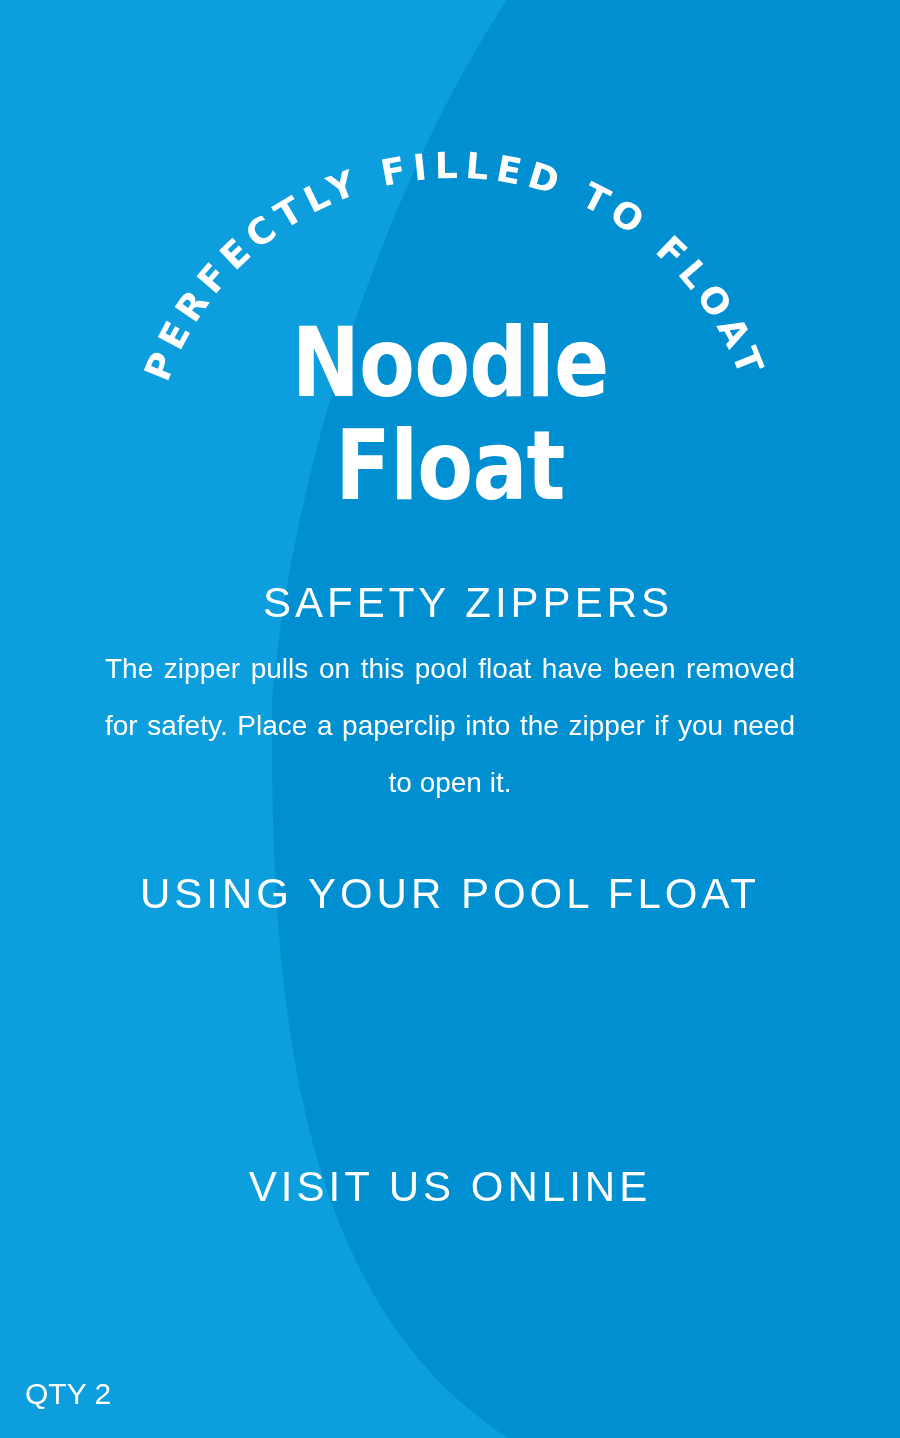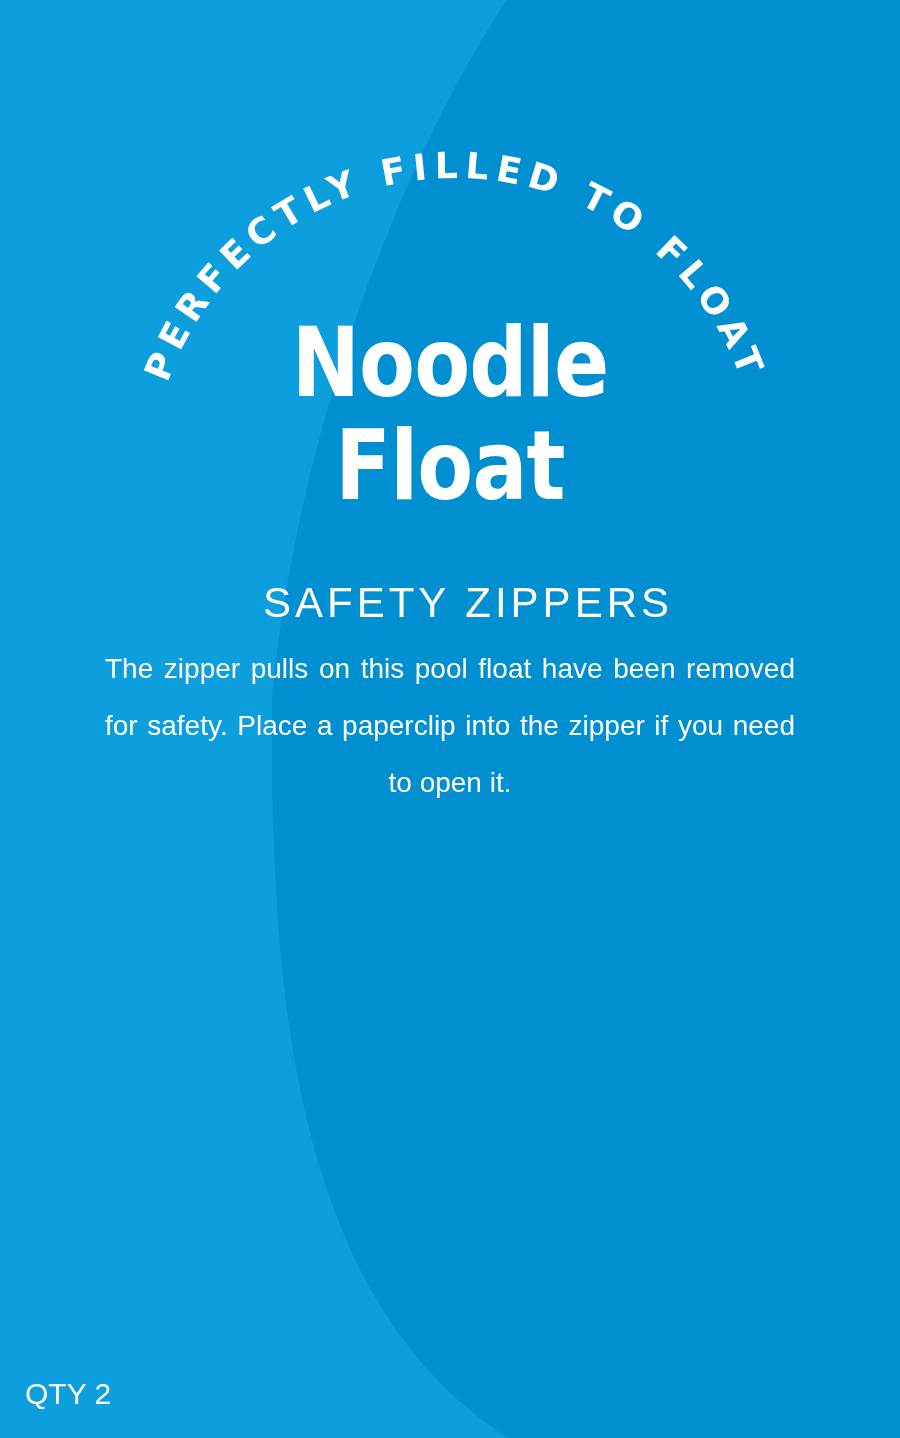--- a/index.html
+++ b/index.html
@@ -89,17 +89,19 @@
   </svg>
 
   <div class="title">
     <div>Noodle</div>
     <div>Float</div>
   </div>
 
   <h2 class="h h-1">SAFETY ZIPPERS</h2>
   <p class="body p-1">The zipper pulls on this pool float have been removed for safety. Place a paperclip into the zipper if you need to open it.</p>
 
+  <h2 class="h h-2">USING YOUR POOL FLOAT</h2>
 
+  <h2 class="h h-3">VISIT US ONLINE</h2>
 
   <div class="qty">QTY 2</div>
 
 </div>
 
 </body></html>

